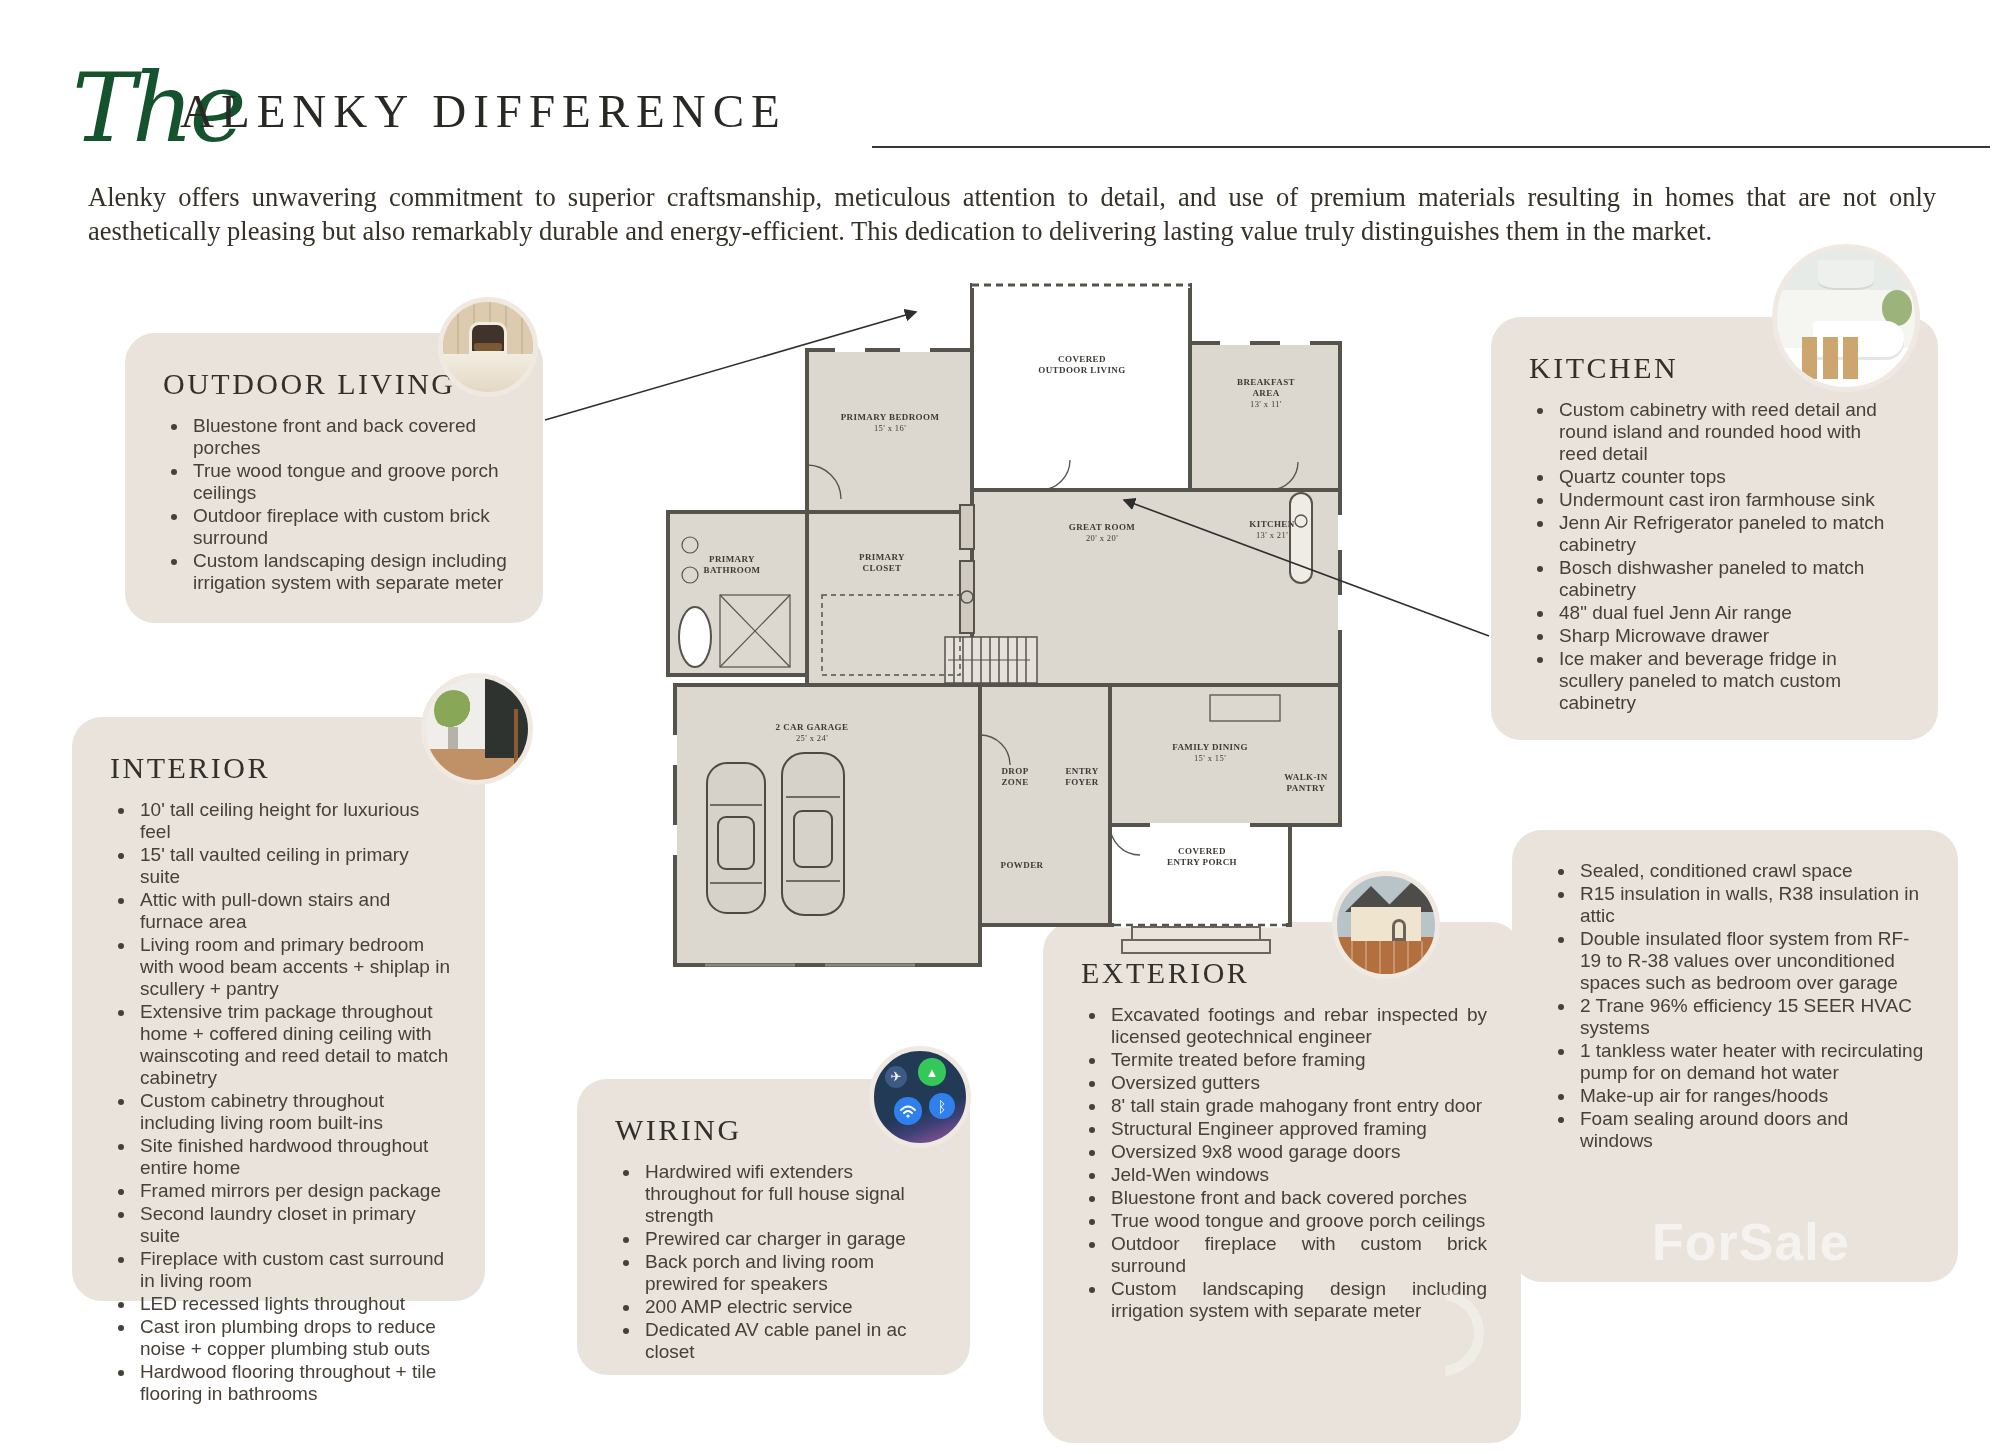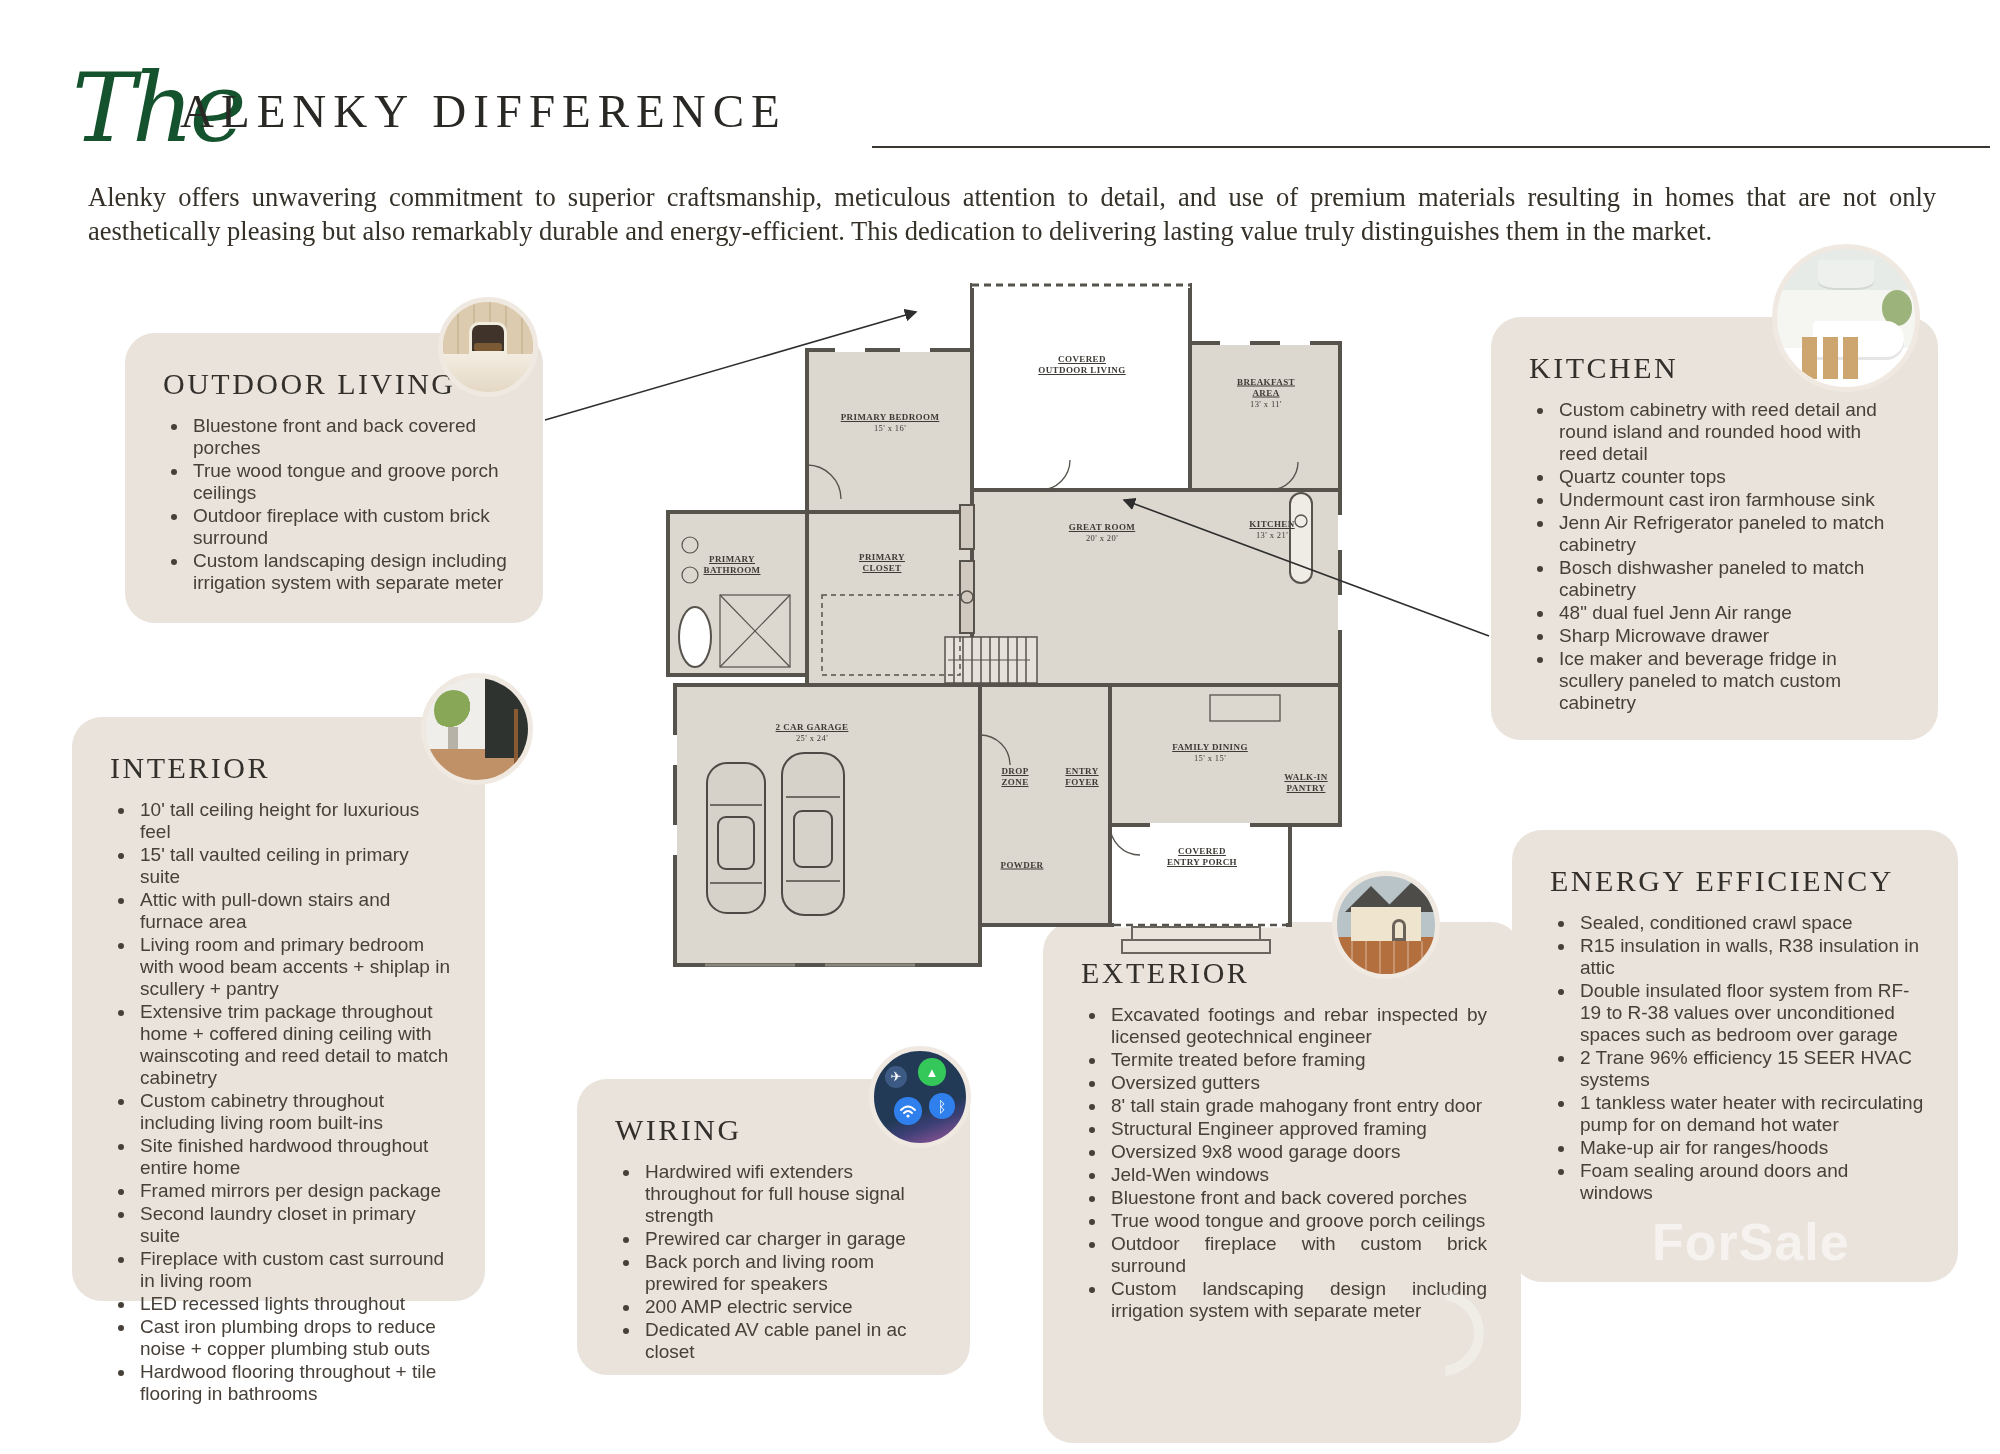--- a/index.html
+++ b/index.html
@@ -101,21 +101,21 @@
   #photo-exterior .bricks { left:0; top:66%; width:100%; height:34%;
      background:repeating-linear-gradient(90deg, rgba(255,255,255,.25) 0 2px, transparent 2px 14px); }
   
   #plan { position:absolute; left:650px; top:265px; width:700px; height:715px; }
   #plan svg { position:absolute; left:0; top:0; }
   .room-label {
     position:absolute; transform:translate(-50%,-50%); text-align:center;
     font-family:"Liberation Serif", serif; font-weight:700; color:#3e3a35;
     font-size:9px; letter-spacing:.4px; line-height:11px; white-space:pre-line;
   }
-  .room-label .nm { text-decoration:underline; }
+  .room-label .nm { }
   .room-label .dm { display:block; font-weight:400; font-size:8.5px; text-decoration:none; }
   
   #arrows { position:absolute; left:0; top:0; z-index:6; pointer-events:none; }
   .watermark {
     position:absolute; left:1652px; top:1212px; z-index:7;
     font-size:52px; font-weight:700; color:rgba(255,255,255,.55); letter-spacing:1px;
   }
   .wm-arc { position:absolute; left:1398px; top:1290px; width:86px; height:86px;
     border:10px solid rgba(255,255,255,.35); border-radius:50%; z-index:7;
     clip-path:inset(0 0 0 55%); }
@@ -168,21 +168,20 @@
       <li>Undermount cast iron farmhouse sink</li>
       <li>Jenn Air Refrigerator paneled to match cabinetry</li>
       <li>Bosch dishwasher paneled to match cabinetry</li>
       <li>48" dual fuel Jenn Air range</li>
       <li>Sharp Microwave drawer</li>
       <li>Ice maker and beverage fridge in scullery paneled to match custom cabinetry</li>
     </ul>
 </div>
 
 <div class="box" id="box-energy">
-  <h2>ENERGY EFFICIENCY</h2>
   <ul>
 
   <li>Sealed, conditioned crawl space</li>
       <li>R15 insulation in walls, R38 insulation in attic</li>
       <li>Double insulated floor system from RF-19 to R-38 values over unconditioned spaces such as bedroom over garage</li>
       <li>2 Trane 96% efficiency 15 SEER HVAC systems</li>
       <li>1 tankless water heater with recirculating pump for on demand hot water</li>
       <li>Make-up air for ranges/hoods</li>
       <li>Foam sealing around doors and windows</li>
     </ul>

